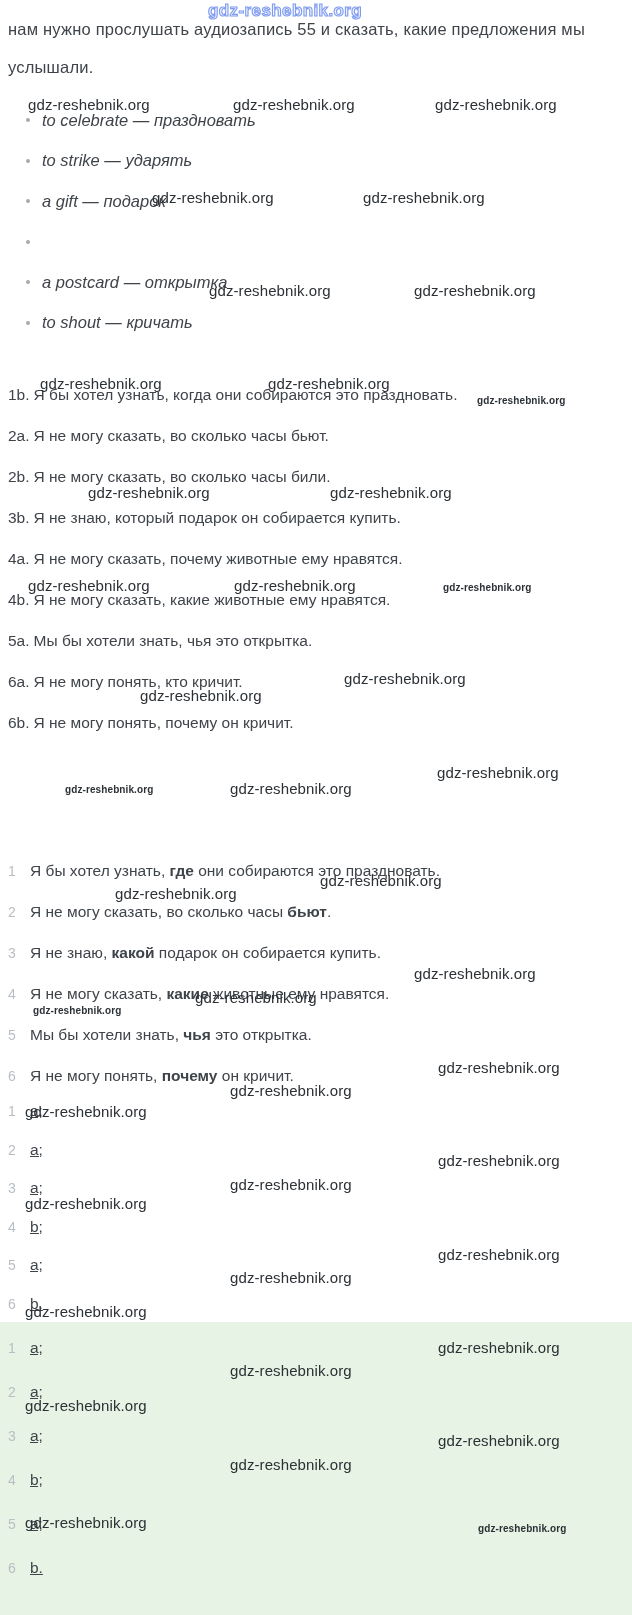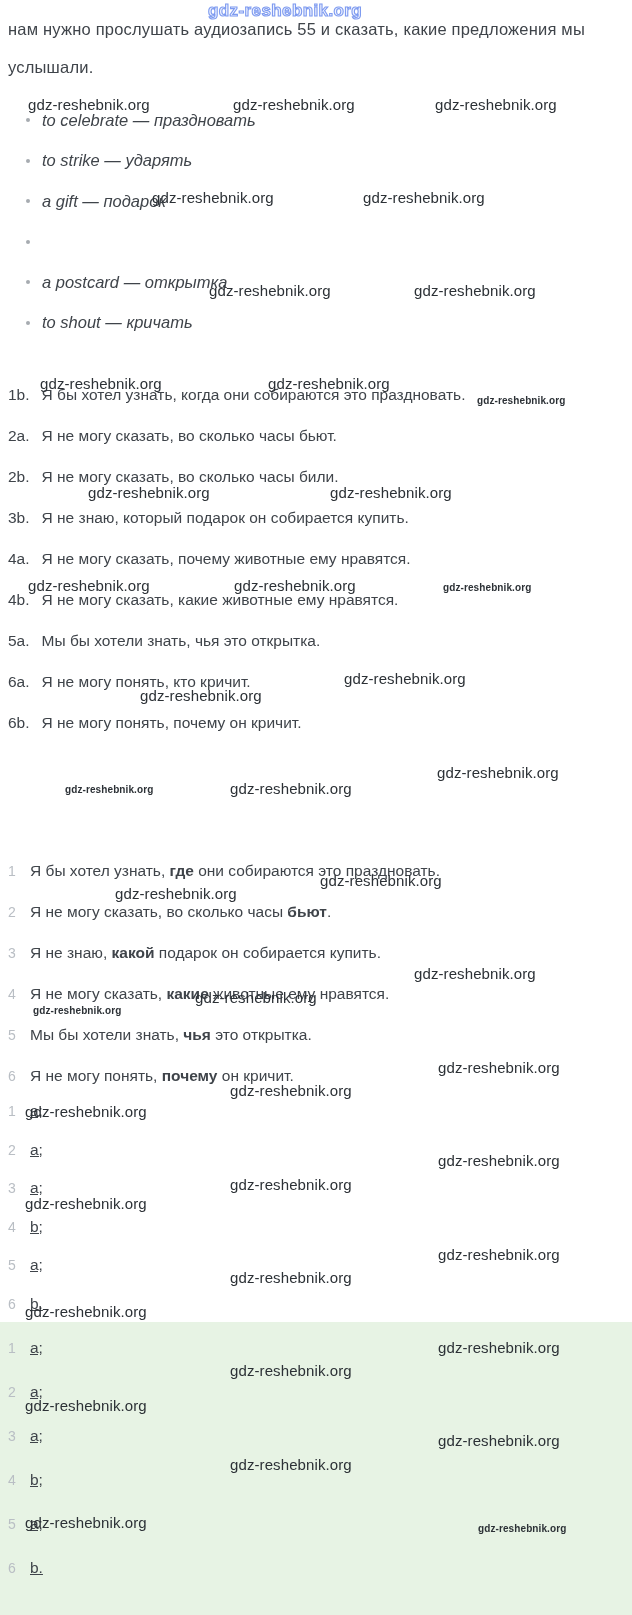--- a/index.html
+++ b/index.html
@@ -8,21 +8,21 @@
   
   .intro{position:absolute;top:-7px;left:8px;width:606px;font-size:16.5px;line-height:38px;letter-spacing:.2px;}
   
   .vocab{position:absolute;top:92px;left:8px;margin:8px;padding:0;list-style:none;font-style:italic;}
   .vocab-item{display:flex;align-items:center;height:40.5px;font-size:16.5px;}
   .bullet{width:4px;height:4px;border-radius:50%;background:#a6abb0;margin:0 12px 0 10px;flex:none;}
   
   .sents{position:absolute;top:374px;left:8px;}
   .sent{height:41px;line-height:41px;font-size:15.5px;white-space:nowrap;}
   .sent b{font-weight:400;}
-  .sent .lbl{margin-right:12px;}
+  .sent .lbl{margin-right:4px;}
   
   .numlist{position:absolute;top:850px;left:8px;}
   .numrow{height:41px;line-height:41px;font-size:15.5px;white-space:nowrap;}
   .num{display:inline-block;width:22px;color:#b9bec4;font-size:14px;}
   .numrow b{font-weight:700;}
   
   .answers{position:absolute;top:1092px;left:8px;}
   .ansrow{height:38.5px;line-height:38.5px;font-size:15.5px;text-decoration:underline;}
   
   .green{position:absolute;top:1322px;left:0;width:632px;height:293px;background:#e7f3e4;

